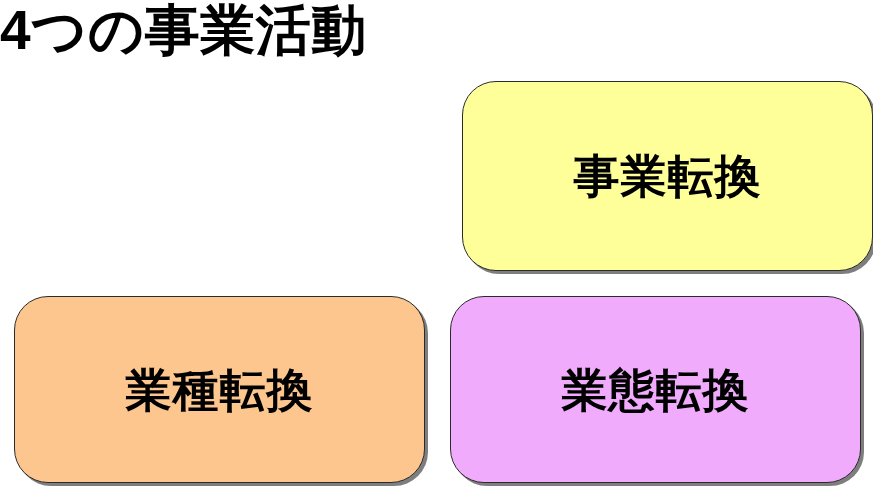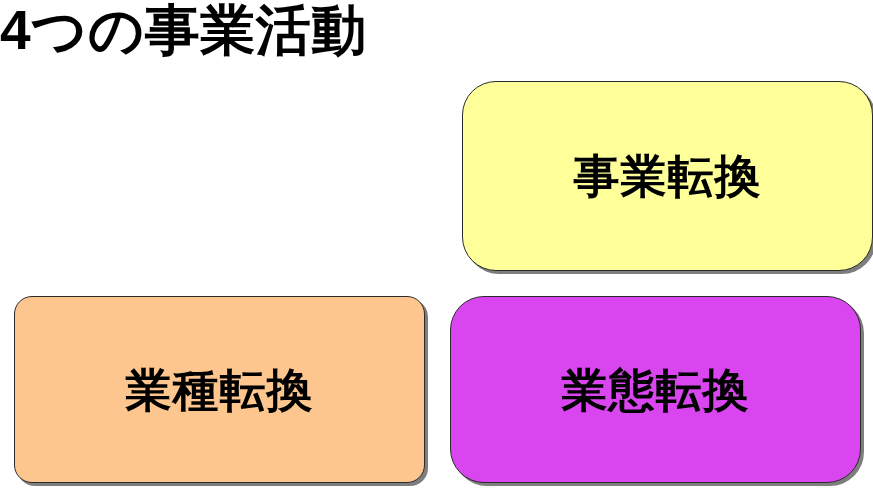--- a/index.html
+++ b/index.html
@@ -75,21 +75,20 @@
     background: #ccffff;
   }
   #box-business-change {
     left: 450px; top: 81px;  width: 411px; height: 190px;
     background: #ffff99;
     margin-left: 12px;
   }
   #box-industry-change {
     left: 14px;  top: 296px; width: 411px; height: 187px;
     background: #fcc68e;
-    border-radius: 18px;
   }
   #box-format-change {
     left: 450px; top: 296px; width: 411px; height: 187px;
     background: #c7f8bf;
   }
 </style>
 </head>
 <body style="background: rgb(255, 255, 255);">
 
 <div id="diagram-root">
@@ -100,18 +99,18 @@
 
 
     <div class="activity-box" id="box-business-change" style="background: rgb(255, 255, 153);">
       <span class="box-label">事業転換</span>
     </div>
 
     <div class="activity-box" id="box-industry-change" style="background: rgb(252, 198, 142);">
       <span class="box-label">業種転換</span>
     </div>
 
-    <div class="activity-box" id="box-format-change" style="background: #d946ef;">
+    <div class="activity-box" id="box-format-change" style="background: #f0abfc;">
       <span class="box-label">業態転換</span>
     </div>
 
   </div>
 </div>
 
 </body></html>

